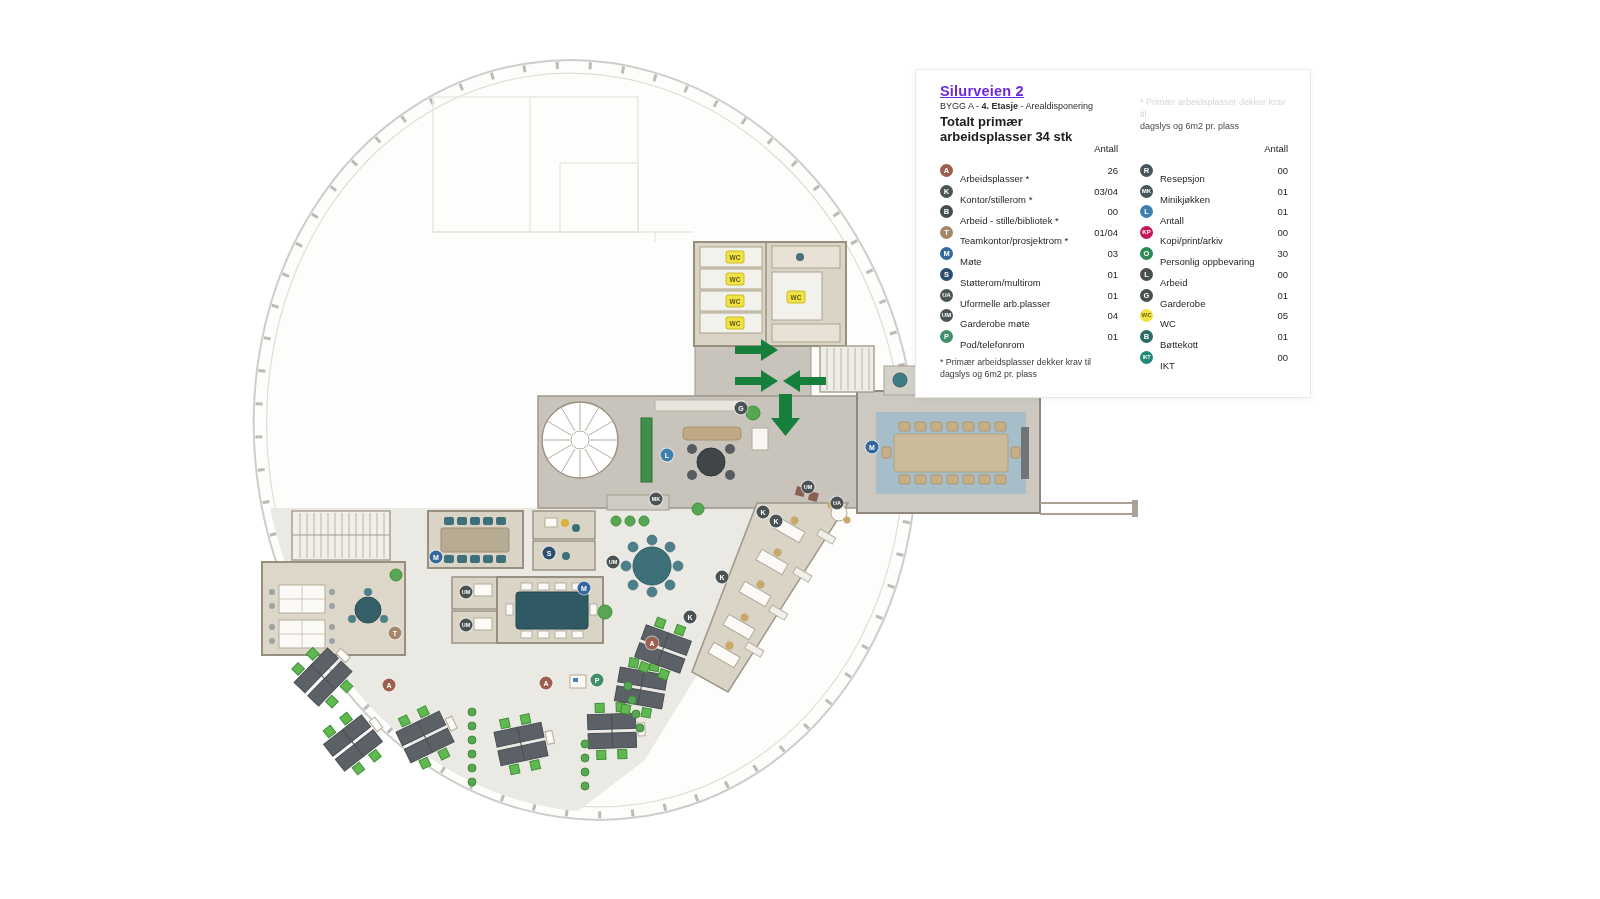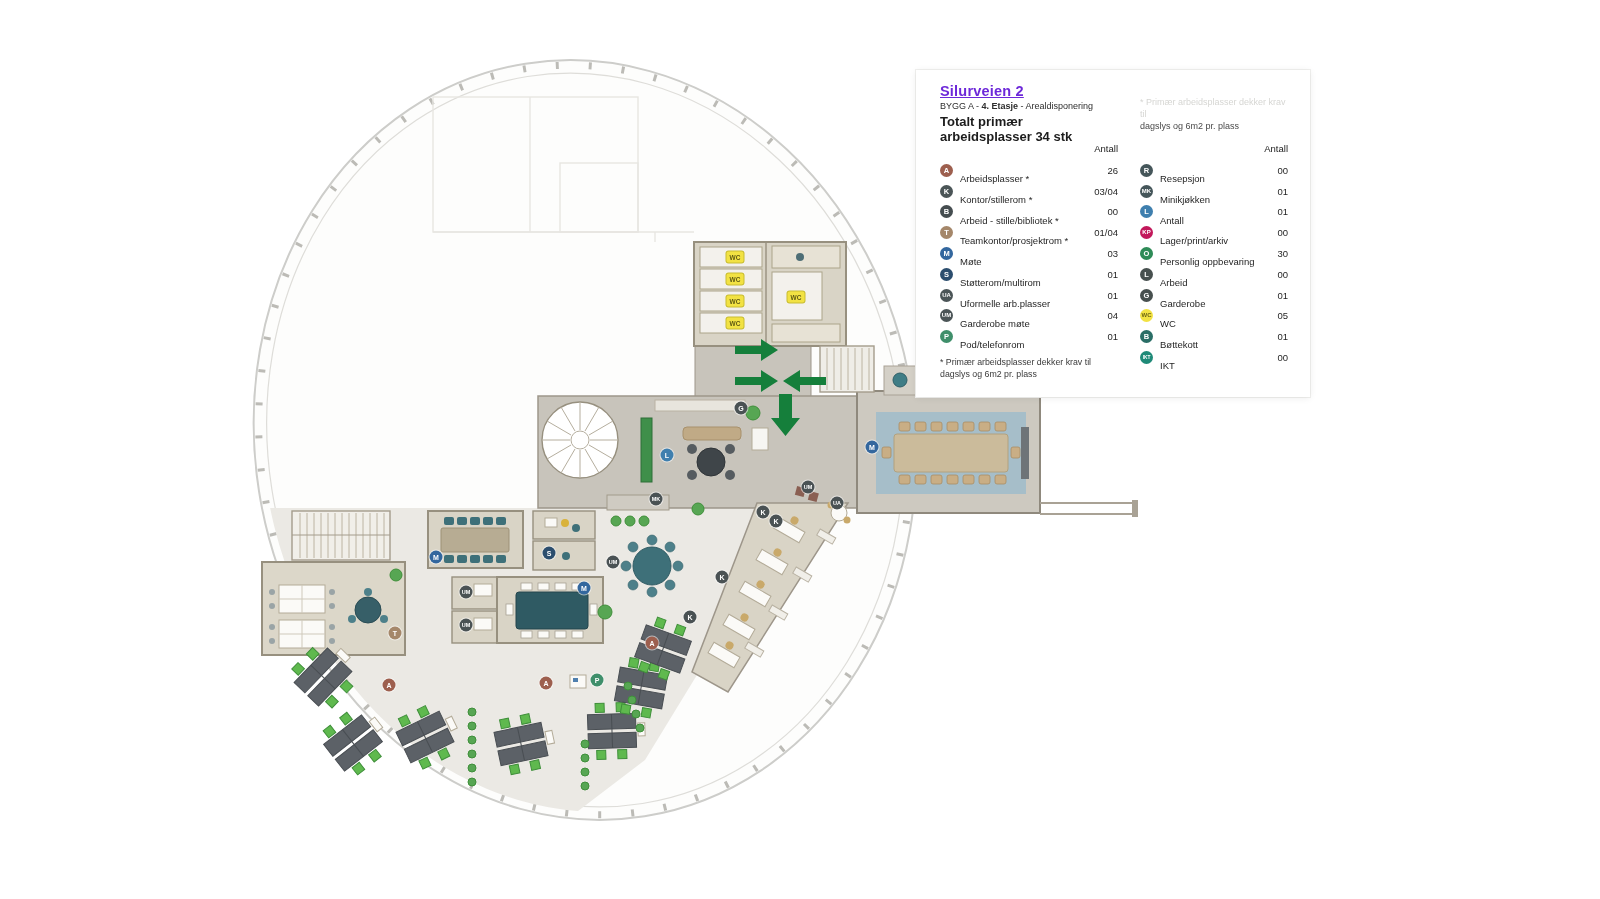--- a/index.html
+++ b/index.html
@@ -559,21 +559,21 @@
             <span class="lbl">Minikjøkken</span>
             <span class="cnt">01</span>
           </div>
           <div class="legend-row">
             <span class="badge" style="background: rgb(63, 127, 174); font-size: 7.5px;">L</span>
             <span class="lbl">Antall</span>
             <span class="cnt">01</span>
           </div>
           <div class="legend-row">
             <span class="badge" style="background: rgb(194, 24, 91); font-size: 6px;">KP</span>
-            <span class="lbl">Lager/print/arkiv</span>
+            <span class="lbl">Kopi/print/arkiv</span>
             <span class="cnt">00</span>
           </div>
           <div class="legend-row">
             <span class="badge" style="background: rgb(46, 139, 87); font-size: 7.5px;">O</span>
             <span class="lbl">Personlig oppbevaring</span>
             <span class="cnt">30</span>
           </div>
           <div class="legend-row">
             <span class="badge" style="background: rgb(71, 80, 79); font-size: 7.5px;">L</span>
             <span class="lbl">Arbeid</span>

